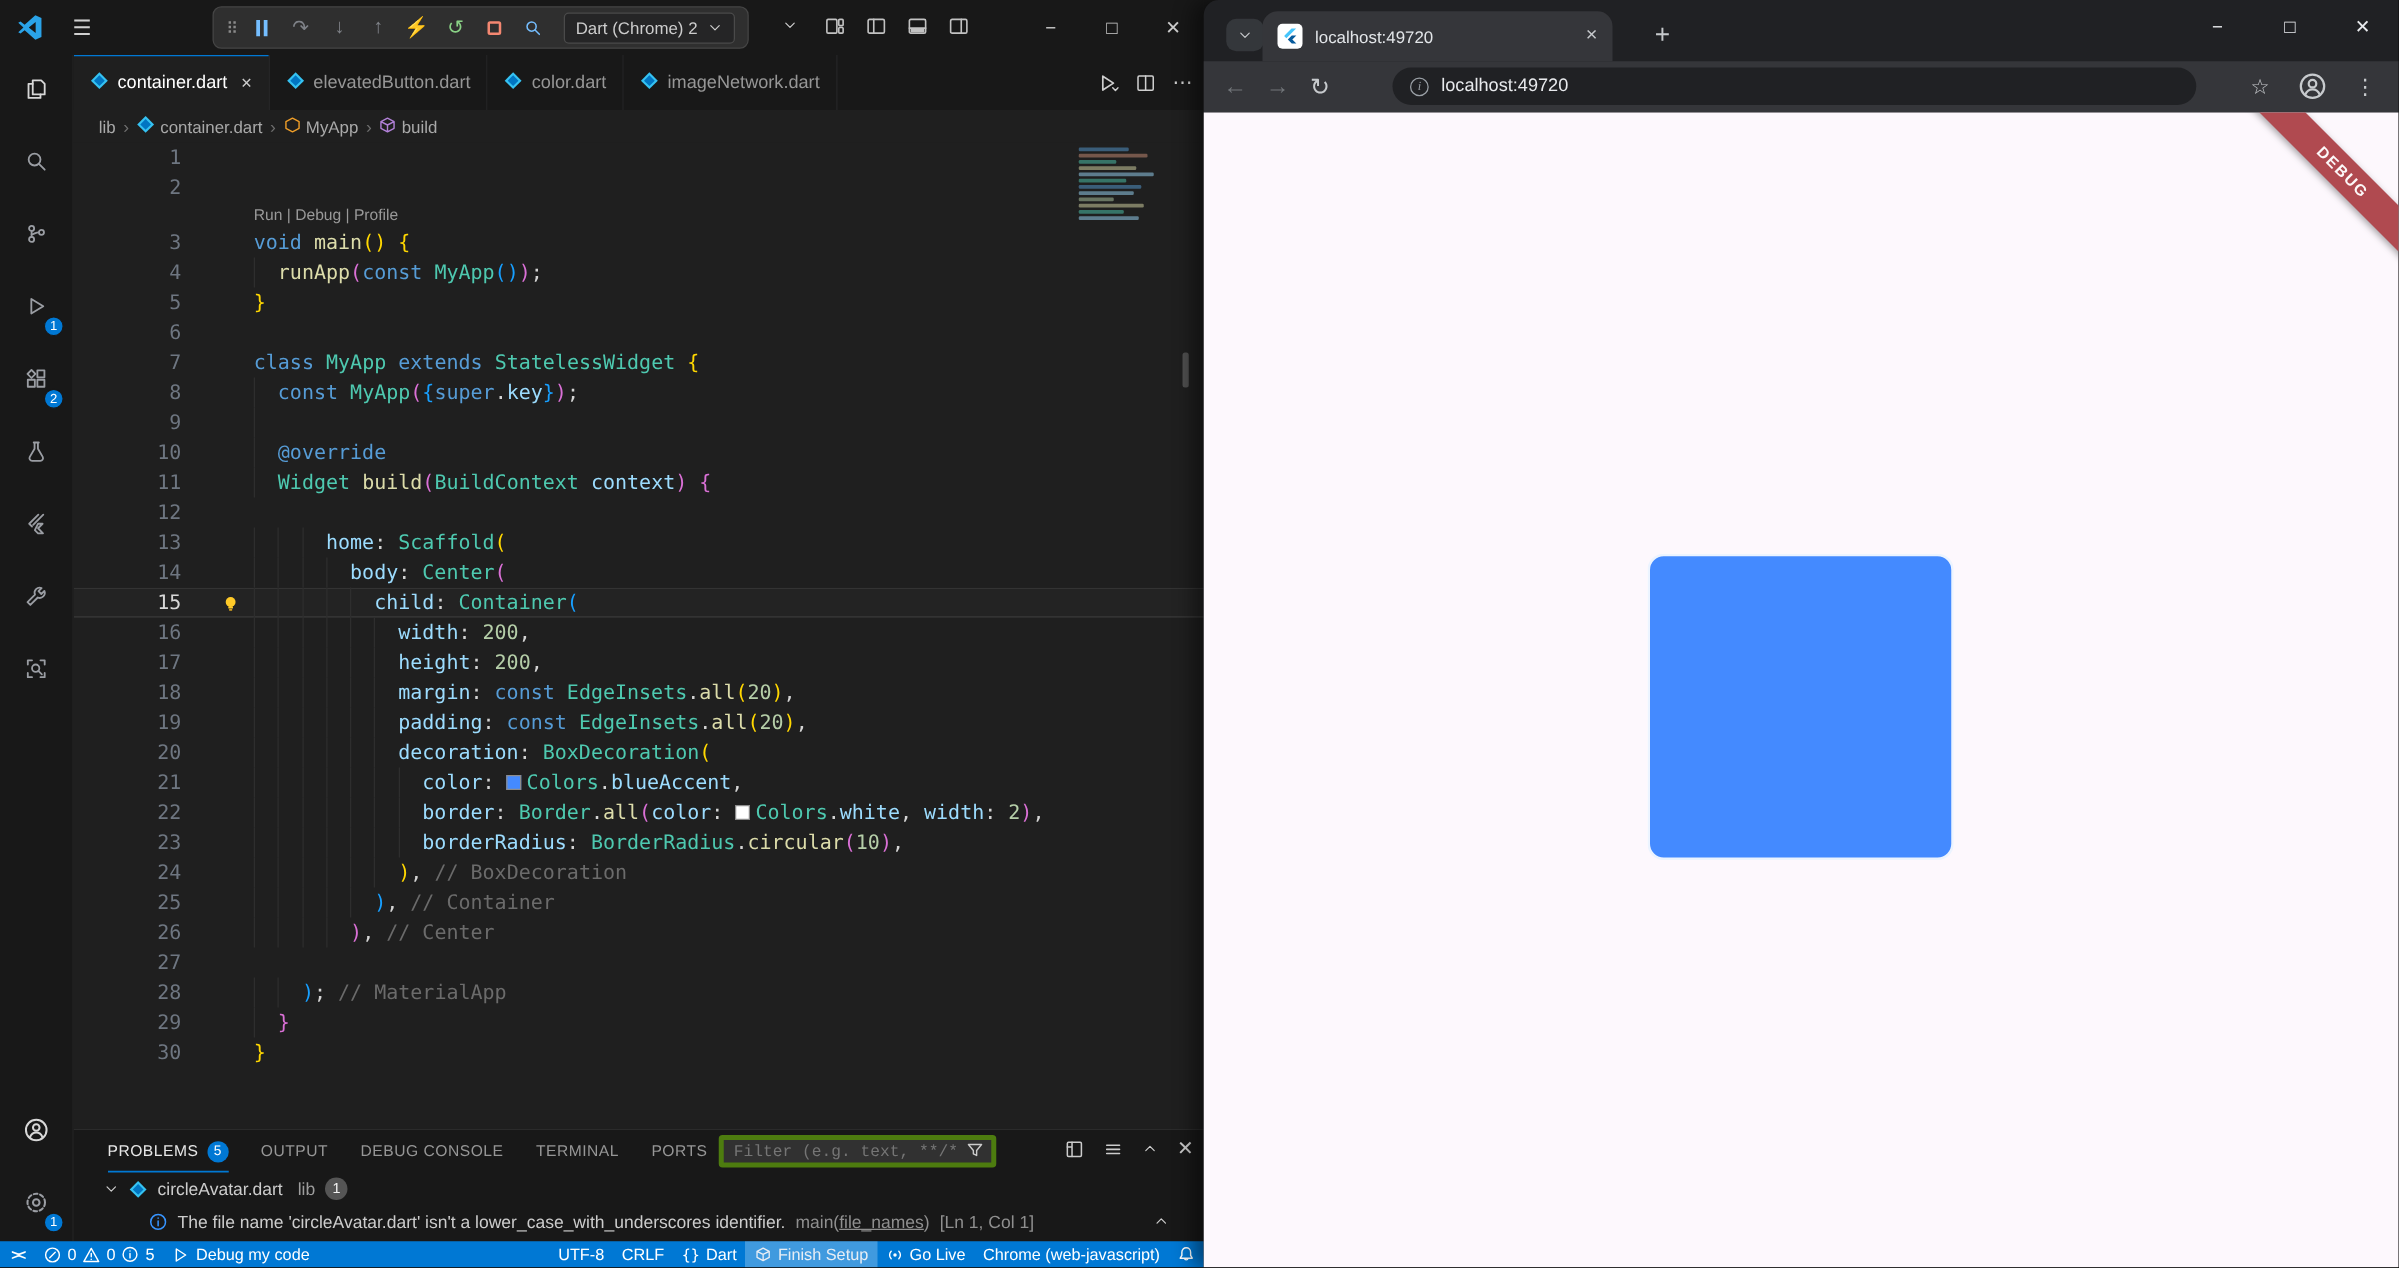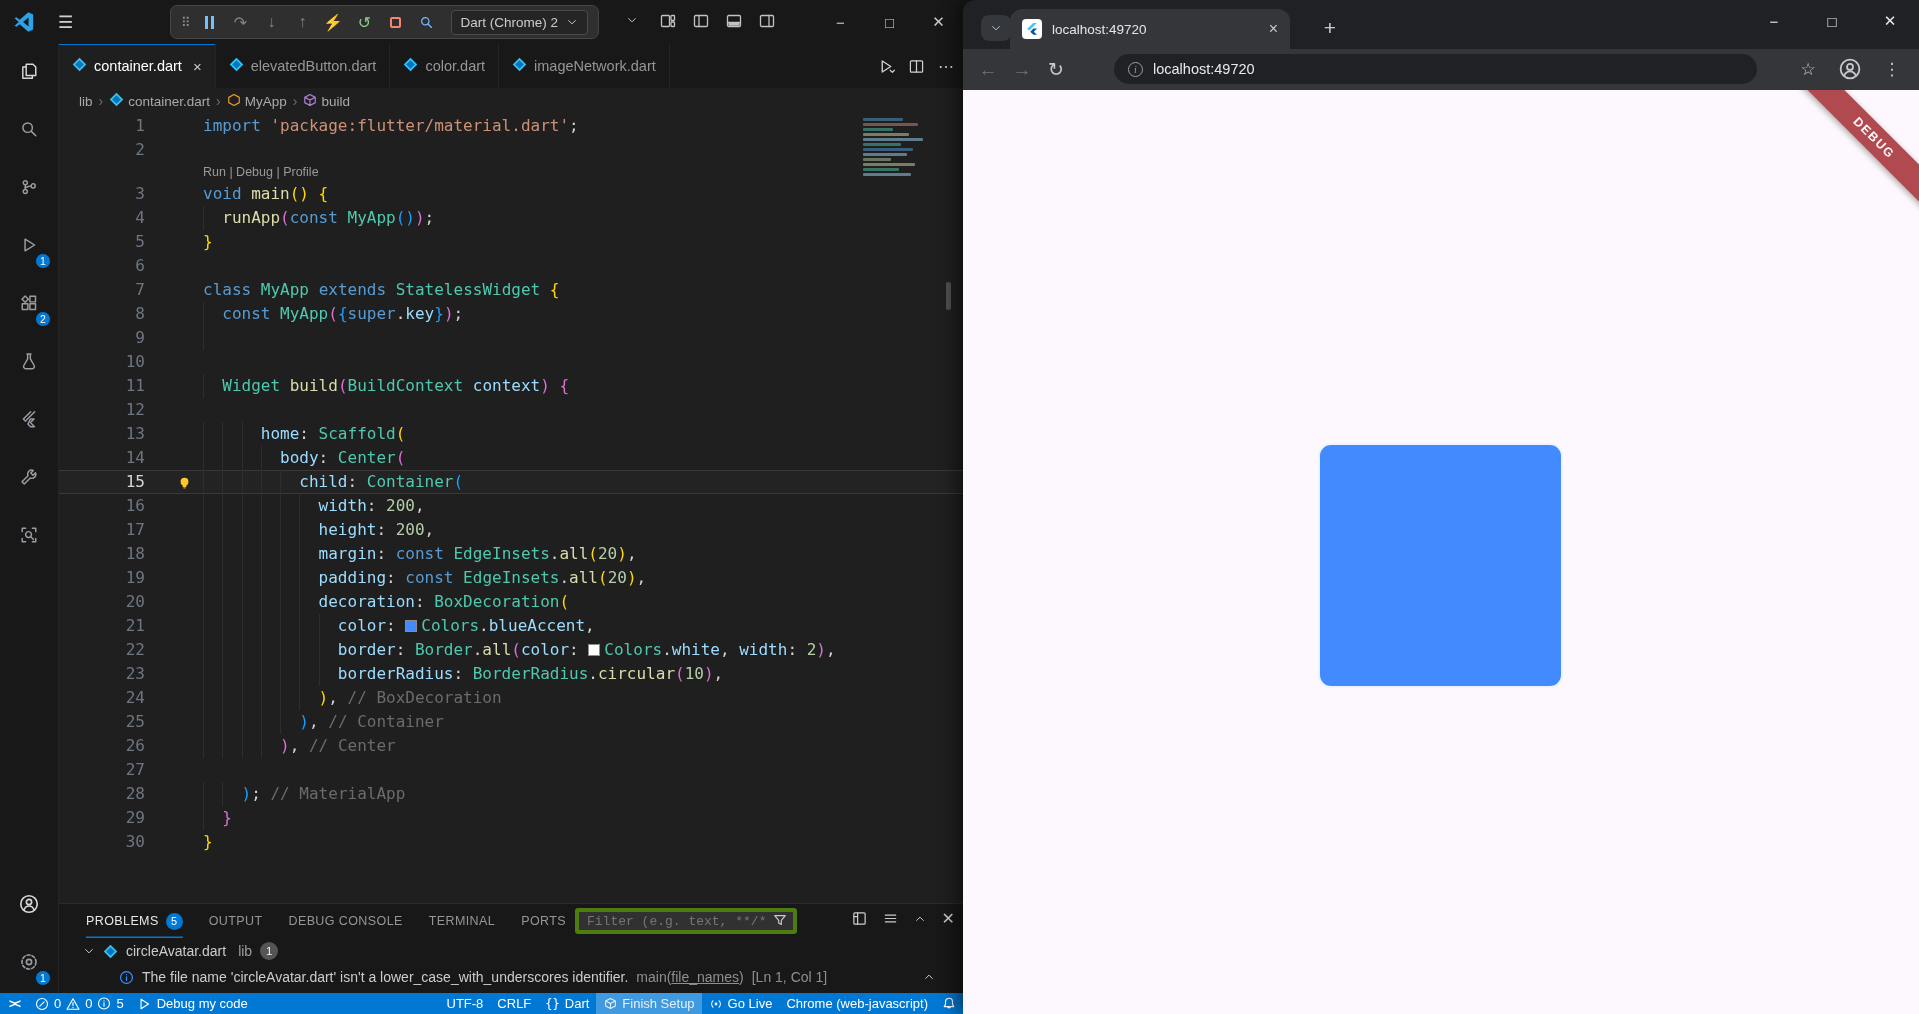--- a/index.html
+++ b/index.html
@@ -369,31 +369,31 @@
         <span class="bc-item">
           <span><svg width="14" height="14" viewBox="0 0 16 16" fill="none" stroke="currentColor" stroke-width="1.3" stroke-linecap="round" stroke-linejoin="round">
               <path d="M8 1.8 14 5v6L8 14.2 2 11V5zM2 5l6 3 6-3M8 8v6" stroke="#b180d7"></path>
             </svg></span>
           <span>build</span>
         </span>
       </div>
 
     <div class="editor">
       <div id="codelines">
-          <div class="code-row"><span class="gutter">1</span><span class="codebody-col"><span class="tok-kw">import</span><span class="tok-str"> 'package:flutter/material.dart'</span><span class="tok-txt">;</span></span></div>
+          <div class="code-row"><span class="gutter">1</span></div>
           <div class="code-row"><span class="gutter">2</span><span class="codebody-col"></span></div>
           <div class="lens-row">Run | Debug | Profile</div>
           <div class="code-row"><span class="gutter">3</span><span class="codebody-col"><span class="tok-kw">void</span><span class="tok-txt"> </span><span class="tok-fn">main</span><span class="tok-b1">()</span><span class="tok-txt"> </span><span class="tok-b1">{</span></span></div>
           <div class="code-row"><span class="gutter">4</span><span class="codebody-col"><span class="guide" style="left: 34px;"></span><span class="tok-txt">  </span><span class="tok-fn">runApp</span><span class="tok-b2">(</span><span class="tok-kw">const</span><span class="tok-txt"> </span><span class="tok-type">MyApp</span><span class="tok-b3">()</span><span class="tok-b2">)</span><span class="tok-txt">;</span></span></div>
           <div class="code-row"><span class="gutter">5</span><span class="codebody-col"><span class="tok-b1">}</span></span></div>
           <div class="code-row"><span class="gutter">6</span><span class="codebody-col"></span></div>
           <div class="code-row"><span class="gutter">7</span><span class="codebody-col"><span class="tok-kw">class</span><span class="tok-txt"> </span><span class="tok-type">MyApp</span><span class="tok-txt"> </span><span class="tok-kw">extends</span><span class="tok-txt"> </span><span class="tok-type">StatelessWidget</span><span class="tok-txt"> </span><span class="tok-b1">{</span></span></div>
           <div class="code-row"><span class="gutter">8</span><span class="codebody-col"><span class="guide" style="left: 34px;"></span><span class="tok-txt">  </span><span class="tok-kw">const</span><span class="tok-txt"> </span><span class="tok-type">MyApp</span><span class="tok-b2">(</span><span class="tok-b3">{</span><span class="tok-kw">super</span><span class="tok-txt">.</span><span class="tok-prop">key</span><span class="tok-b3">}</span><span class="tok-b2">)</span><span class="tok-txt">;</span></span></div>
           <div class="code-row"><span class="gutter">9</span><span class="codebody-col"><span class="guide" style="left: 34px;"></span></span></div>
-          <div class="code-row"><span class="gutter">10</span></div>
+          <div class="code-row"><span class="gutter">10</span><span class="codebody-col"><span class="guide" style="left: 34px;"></span><span class="tok-txt">  </span><span class="tok-kw">@override</span></span></div>
           <div class="code-row"><span class="gutter">11</span><span class="codebody-col"><span class="guide" style="left: 34px;"></span><span class="tok-txt">  </span><span class="tok-type">Widget</span><span class="tok-txt"> </span><span class="tok-fn">build</span><span class="tok-b2">(</span><span class="tok-type">BuildContext</span><span class="tok-txt"> </span><span class="tok-prop">context</span><span class="tok-b2">)</span><span class="tok-txt"> </span><span class="tok-b2">{</span></span></div>
           <div class="code-row"><span class="gutter">12</span></div>
           <div class="code-row"><span class="gutter">13</span><span class="codebody-col"><span class="guide" style="left: 34px;"></span><span class="guide" style="left: 53.26px;"></span><span class="guide" style="left: 72.52px;"></span><span class="tok-txt">      </span><span class="tok-prop">home</span><span class="tok-txt">: </span><span class="tok-type">Scaffold</span><span class="tok-b1">(</span></span></div>
           <div class="code-row"><span class="gutter">14</span><span class="codebody-col"><span class="guide" style="left: 34px;"></span><span class="guide" style="left: 53.26px;"></span><span class="guide" style="left: 72.52px;"></span><span class="guide" style="left: 91.78px;"></span><span class="tok-txt">        </span><span class="tok-prop">body</span><span class="tok-txt">: </span><span class="tok-type">Center</span><span class="tok-b2">(</span></span></div>
           <div class="code-row active"><span class="gutter">15</span><span class="bulb"><svg width="15" height="15" viewBox="0 0 16 16">
                 <circle cx="8" cy="6" r="4.2" fill="#ffca28"></circle>
                 <rect x="6" y="9.6" width="4" height="2" rx="0.6" fill="#ffca28"></rect>
                 <rect x="6.6" y="12" width="2.8" height="1.4" rx="0.5" fill="#d6a21f"></rect>
               </svg></span><span class="codebody-col"><span class="guide" style="left: 34px;"></span><span class="guide" style="left: 53.26px;"></span><span class="guide" style="left: 72.52px;"></span><span class="guide" style="left: 91.78px;"></span><span class="guide" style="left: 111.04px;"></span><span class="tok-txt">          </span><span class="tok-prop">child</span><span class="tok-txt">: </span><span class="tok-type">Container</span><span class="tok-b3">(</span></span></div>
           <div class="code-row"><span class="gutter">16</span><span class="codebody-col"><span class="guide" style="left: 34px;"></span><span class="guide" style="left: 53.26px;"></span><span class="guide" style="left: 72.52px;"></span><span class="guide" style="left: 91.78px;"></span><span class="guide" style="left: 111.04px;"></span><span class="guide" style="left: 130.3px;"></span><span class="tok-txt">            </span><span class="tok-prop">width</span><span class="tok-txt">: </span><span class="tok-num">200</span><span class="tok-txt">,</span></span></div>

